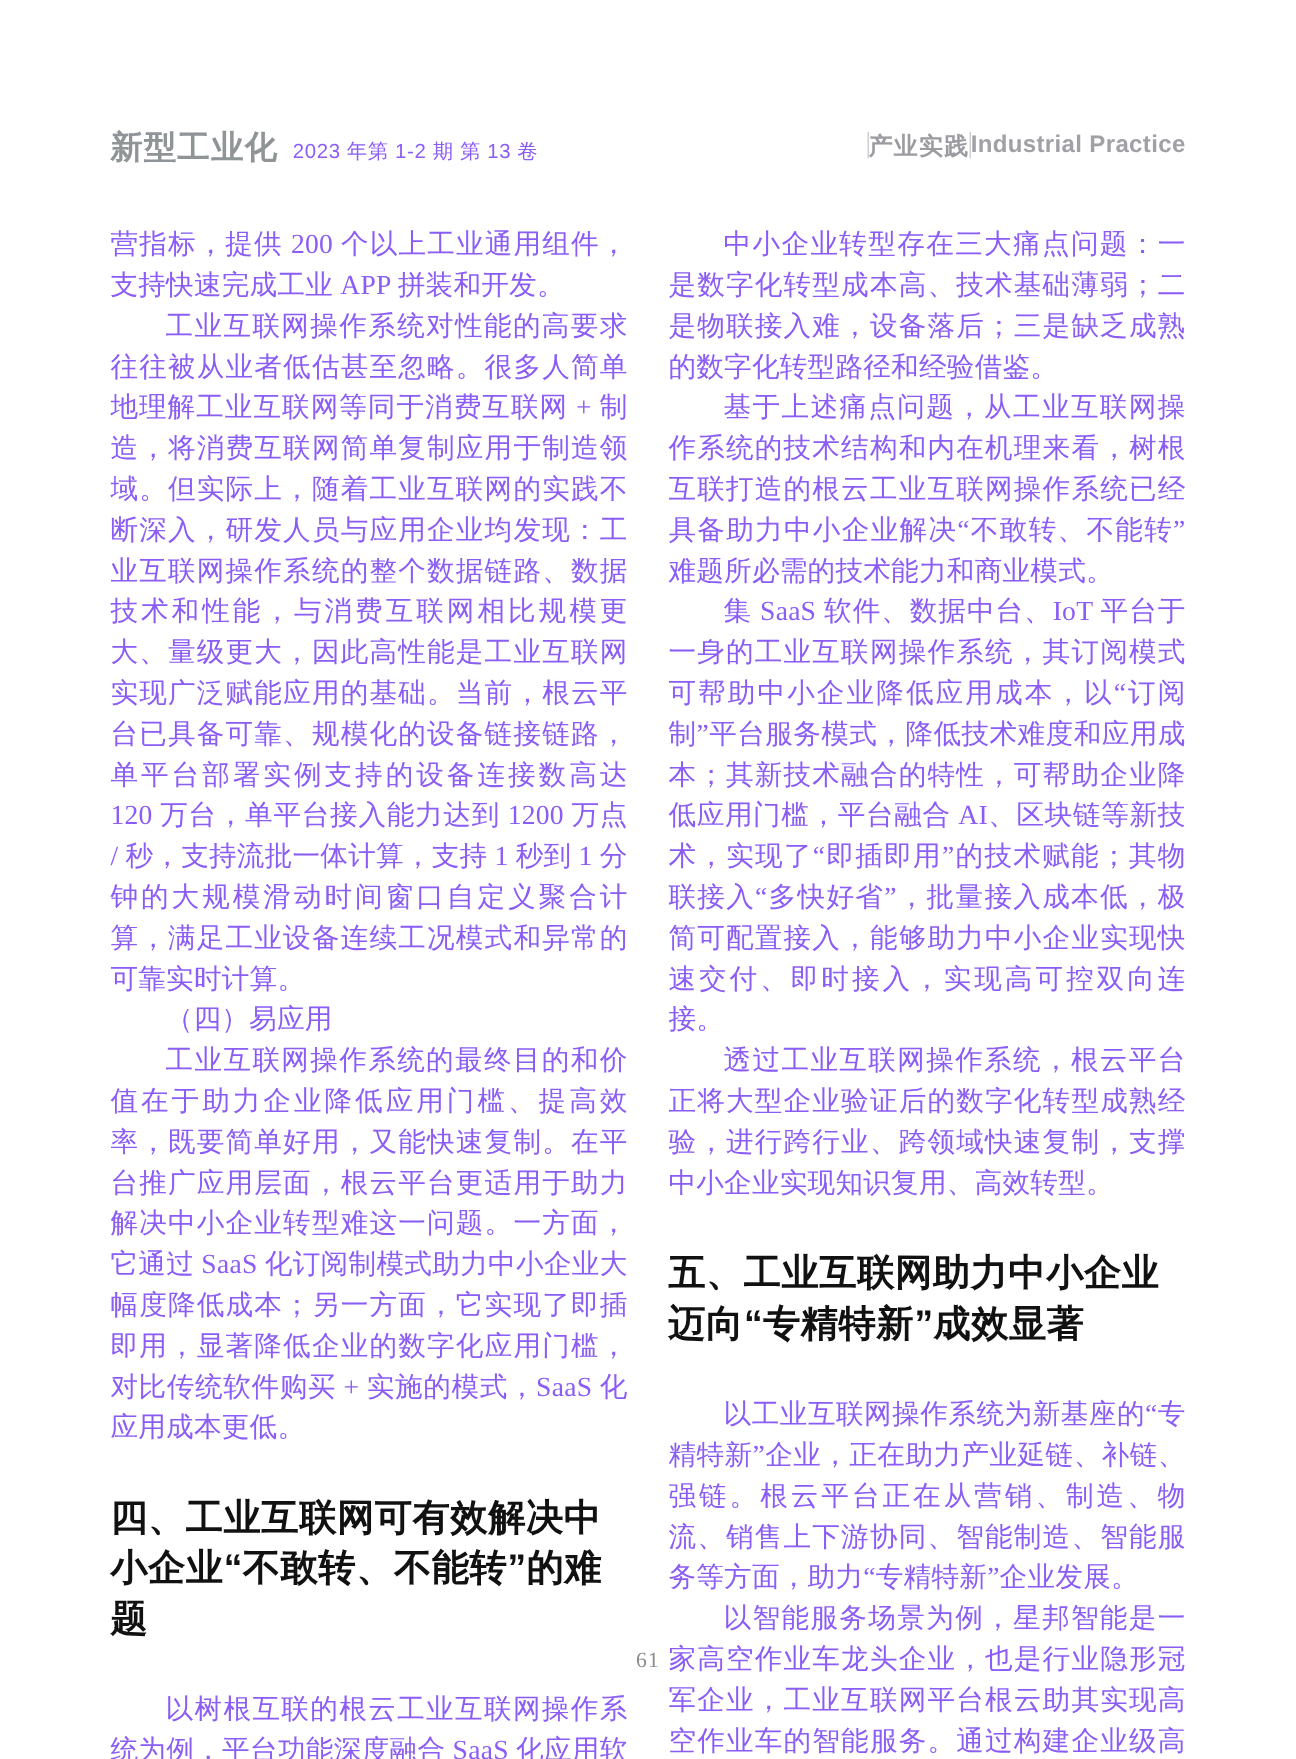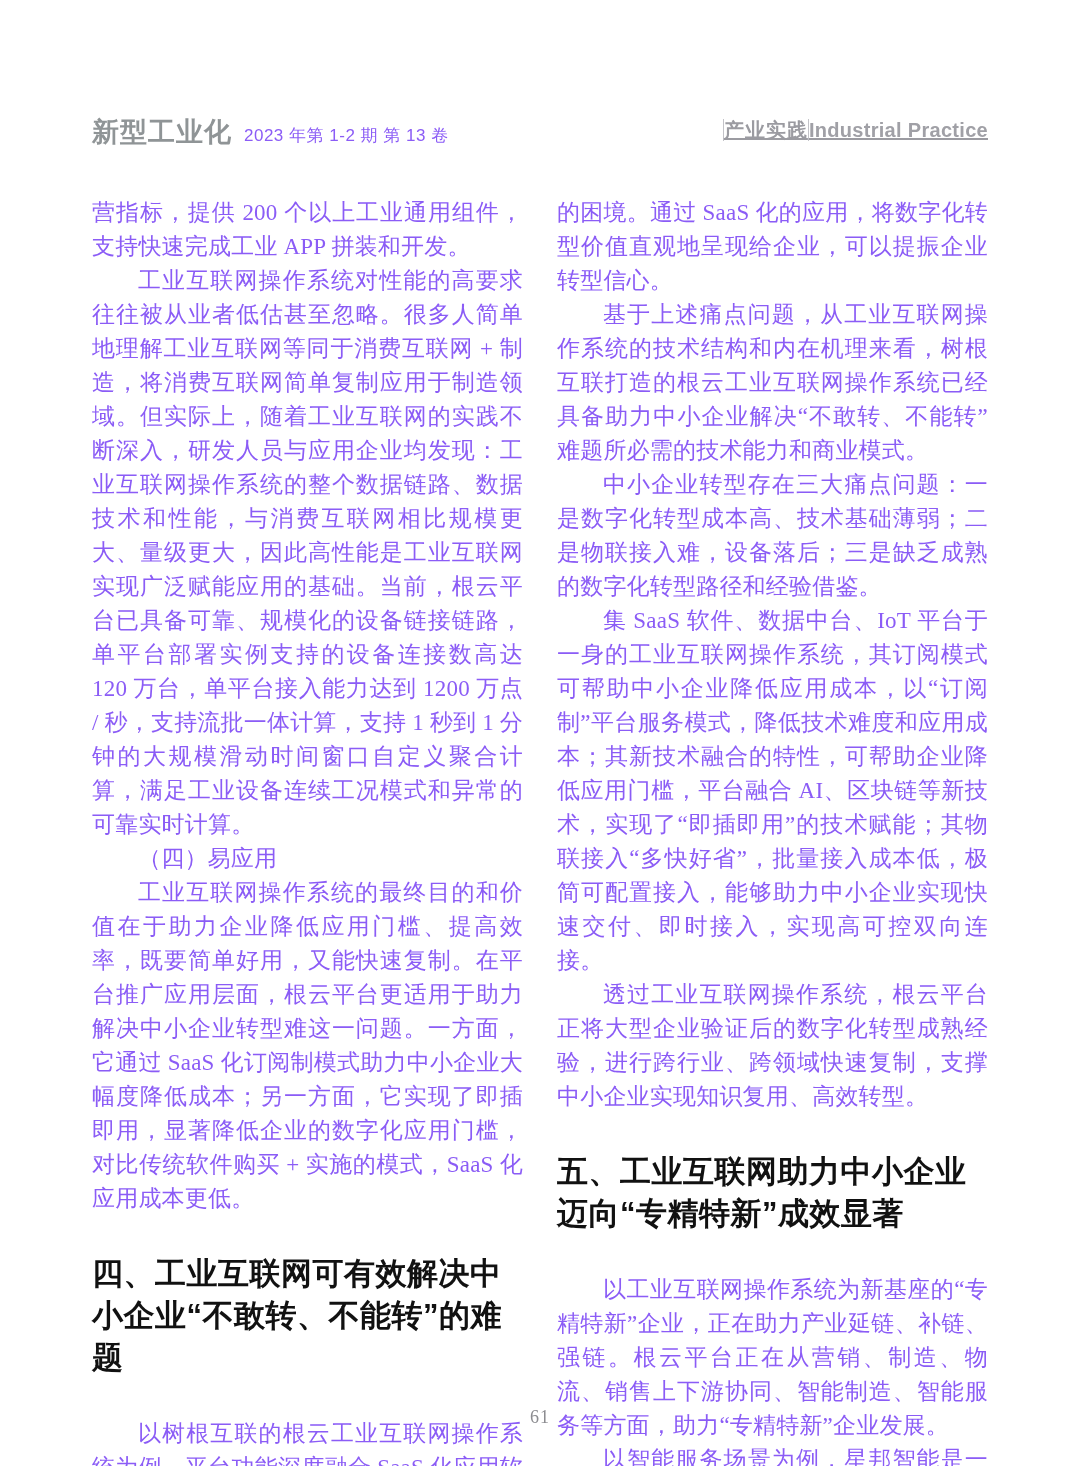--- a/index.html
+++ b/index.html
@@ -17,43 +17,41 @@
     height: 1466px;
     padding: 0 92px;
     position: relative;
   }
 
   
   .running-header {
     display: flex;
     justify-content: space-between;
     align-items: baseline;
-    padding-top: 80px;
+    padding-top: 105px;
     font-family: "Liberation Sans", "DejaVu Sans", sans-serif;
-    margin-top: 34px;
   }
   .header-left { display: flex; align-items: baseline; gap: 12px; }
   .brand {
     font-size: 27px;
     font-weight: 700;
     color: #8f9496;
     letter-spacing: 1px;
   }
   .issue-info {
     font-size: 17px;
     color: #8b5cf6;
     letter-spacing: 0.5px;
   }
   .header-right {
     display: flex;
     align-items: center;
     gap: 0;
     color: #9b9ba1;
     font-size: 20px;
-    text-decoration: underline;
   }
   .header-right .vbar {
     width: 1px;
     height: 22px;
     background: #c3c3c8;
     display: inline-block;
   }
   .section-cn { font-weight: 700; letter-spacing: 1px; color: #9b9ba1; }
   .section-en { font-weight: 600; letter-spacing: 0.3px; color: #a0a0a6; }
 
@@ -126,23 +124,22 @@
     <div class="col">
       <p>营指标，提供 200 个以上工业通用组件，支持快速完成工业 APP 拼装和开发。</p>
       <p class="indent">工业互联网操作系统对性能的高要求往往被从业者低估甚至忽略。很多人简单地理解工业互联网等同于消费互联网 + 制造，将消费互联网简单复制应用于制造领域。但实际上，随着工业互联网的实践不断深入，研发人员与应用企业均发现：工业互联网操作系统的整个数据链路、数据技术和性能，与消费互联网相比规模更大、量级更大，因此高性能是工业互联网实现广泛赋能应用的基础。当前，根云平台已具备可靠、规模化的设备链接链路，单平台部署实例支持的设备连接数高达 120 万台，单平台接入能力达到 1200 万点 / 秒，支持流批一体计算，支持 1 秒到 1 分钟的大规模滑动时间窗口自定义聚合计算，满足工业设备连续工况模式和异常的可靠实时计算。</p>
       <p class="subhead">（四）易应用</p>
       <p class="indent">工业互联网操作系统的最终目的和价值在于助力企业降低应用门槛、提高效率，既要简单好用，又能快速复制。在平台推广应用层面，根云平台更适用于助力解决中小企业转型难这一问题。一方面，它通过 SaaS 化订阅制模式助力中小企业大幅度降低成本；另一方面，它实现了即插即用，显著降低企业的数字化应用门槛，对比传统软件购买 + 实施的模式，SaaS 化应用成本更低。</p>
       <h2 class="section-heading">四、工业互联网可有效解决中小企业“不敢转、不能转”的难题</h2>
       <p class="indent">以树根互联的根云工业互联网操作系统为例，平台功能深度融合 SaaS 化应用软件，并将 AI 等新技术转化为可简单调用的 API 功能，具备可视化、低代码、好培训、易部署、自适应、自动更新设备配置等功能，能够针对性解决大部分中小企业缺钱、缺专业人才、缺价值应用</p>
     </div>
 
     <div class="col">
-      <p>的困境。通过 SaaS 化的应用，将数字化转型价值直观地呈现给企业，可以提振企业转型信心。</p>
+      <p class="indent">中小企业转型存在三大痛点问题：一是数字化转型成本高、技术基础薄弱；二是物联接入难，设备落后；三是缺乏成熟的数字化转型路径和经验借鉴。</p>
       <p class="indent">基于上述痛点问题，从工业互联网操作系统的技术结构和内在机理来看，树根互联打造的根云工业互联网操作系统已经具备助力中小企业解决“不敢转、不能转”难题所必需的技术能力和商业模式。</p>
-      <p class="indent">中小企业转型存在三大痛点问题：一是数字化转型成本高、技术基础薄弱；二是物联接入难，设备落后；三是缺乏成熟的数字化转型路径和经验借鉴。</p>
       <p class="indent">集 SaaS 软件、数据中台、IoT 平台于一身的工业互联网操作系统，其订阅模式可帮助中小企业降低应用成本，以“订阅制”平台服务模式，降低技术难度和应用成本；其新技术融合的特性，可帮助企业降低应用门槛，平台融合 AI、区块链等新技术，实现了“即插即用”的技术赋能；其物联接入“多快好省”，批量接入成本低，极简可配置接入，能够助力中小企业实现快速交付、即时接入，实现高可控双向连接。</p>
       <p class="indent">透过工业互联网操作系统，根云平台正将大型企业验证后的数字化转型成熟经验，进行跨行业、跨领域快速复制，支撑中小企业实现知识复用、高效转型。</p>
       <h2 class="section-heading">五、工业互联网助力中小企业迈向“专精特新”成效显著</h2>
       <p class="indent">以工业互联网操作系统为新基座的“专精特新”企业，正在助力产业延链、补链、强链。根云平台正在从营销、制造、物流、销售上下游协同、智能制造、智能服务等方面，助力“专精特新”企业发展。</p>
       <p class="indent">以智能服务场景为例，星邦智能是一家高空作业车龙头企业，也是行业隐形冠军企业，工业互联网平台根云助其实现高空作业车的智能服务。通过构建企业级高空作业物联智能服</p>
     </div>
 
   </div>
 
   <div class="page-footer">

